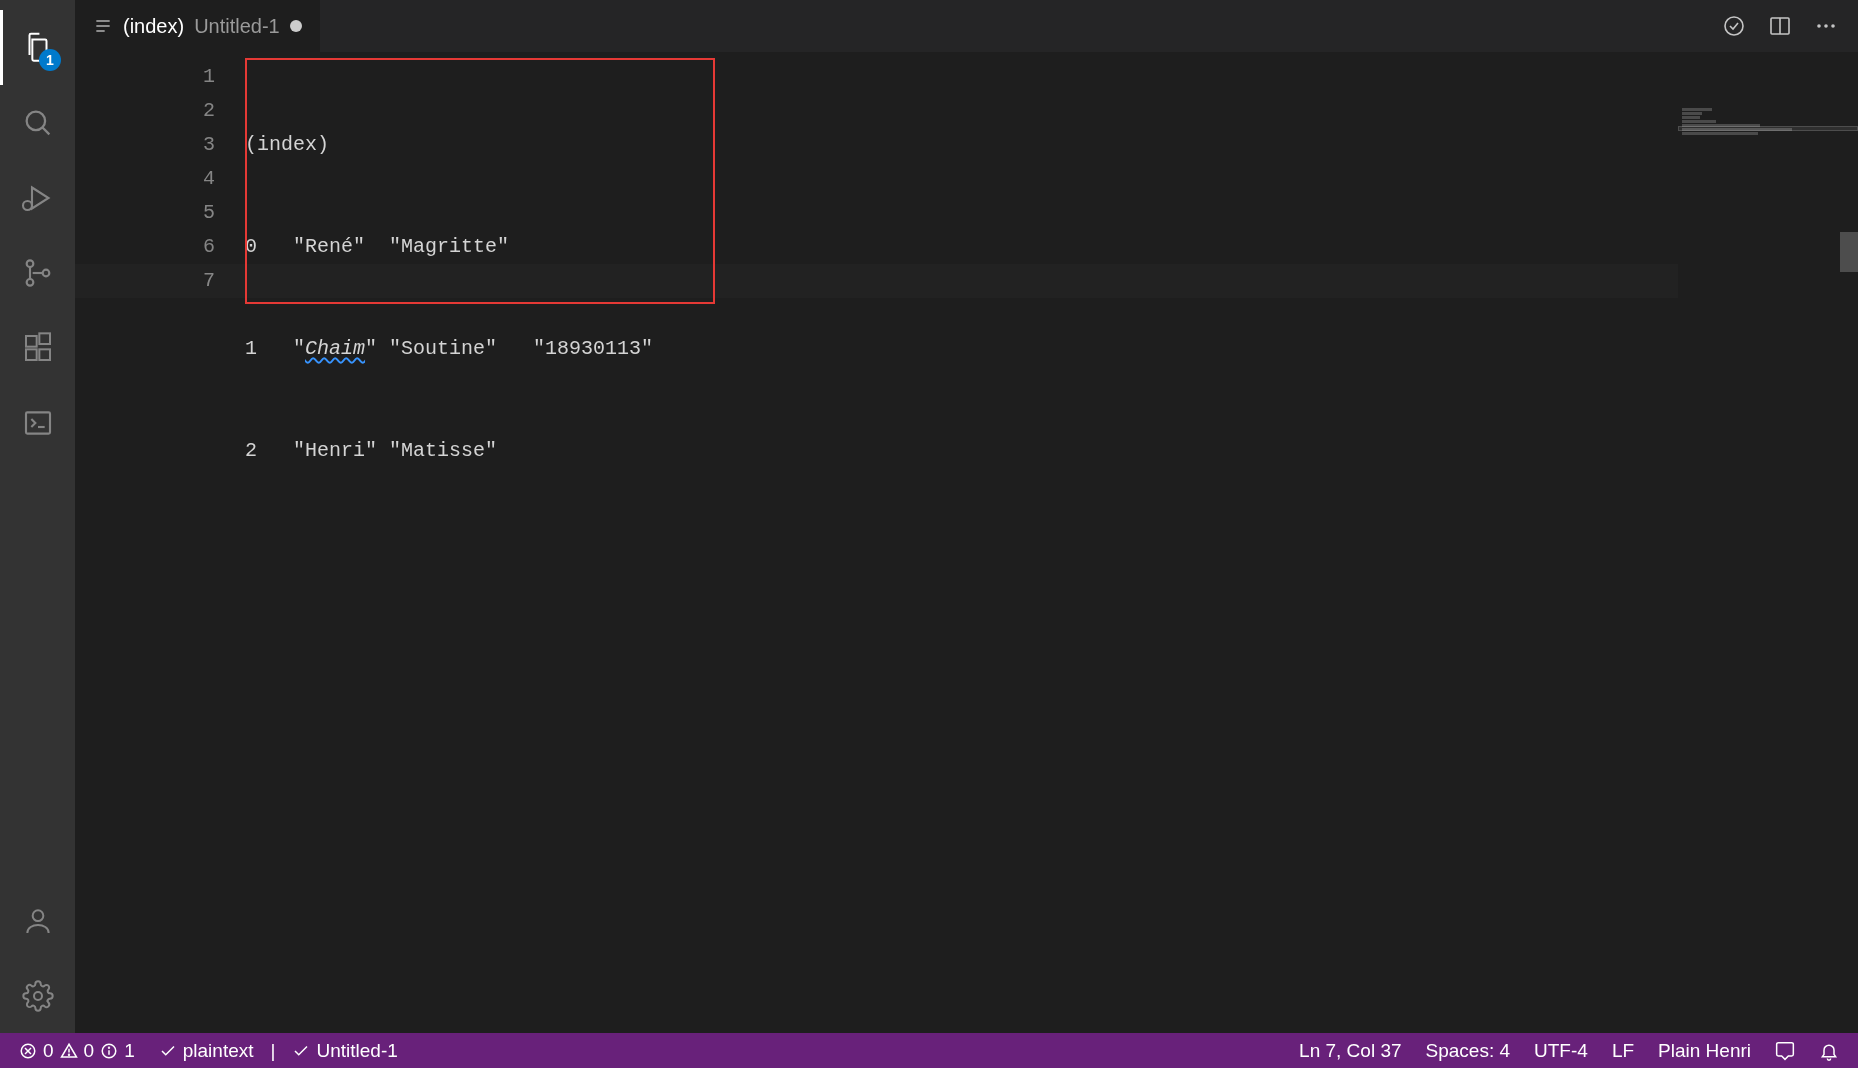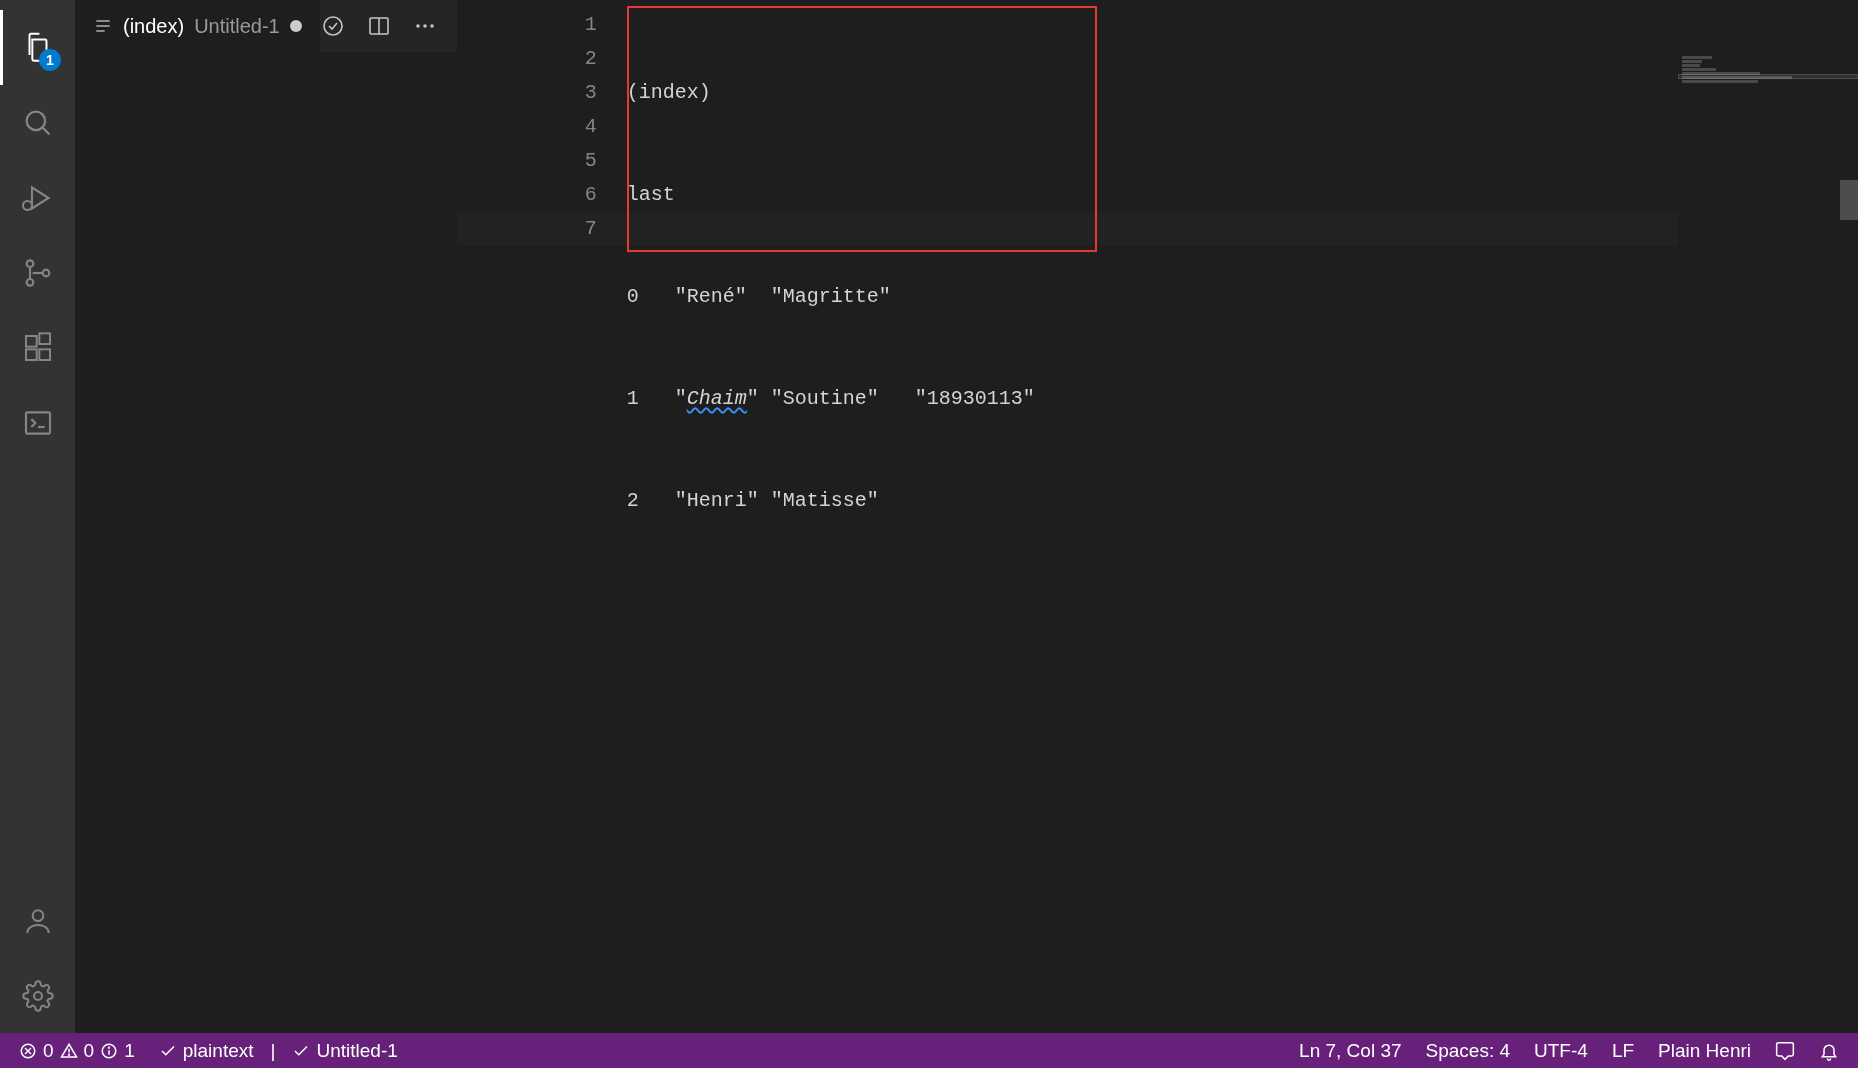--- a/index.html
+++ b/index.html
@@ -5,21 +5,21 @@
 * { margin:0; padding:0; box-sizing:border-box; }
 html,body { width:1858px; height:1068px; background:#1e1e1e; font-family:"Segoe UI",Arial,sans-serif; color:#ccc; overflow:hidden; }
 .app { display:flex; flex-direction:column; width:100%; height:100%; }
 .main { flex:1; display:flex; overflow:hidden; }
 .activity-bar { width:75px; background:#333333; display:flex; flex-direction:column; align-items:center; padding-top:10px; }
 .activity-bar .ab-item { width:75px; height:75px; display:flex; align-items:center; justify-content:center; position:relative; color:#858585; cursor:pointer; }
 .activity-bar .ab-item.active { color:#fff; }
 .activity-bar .ab-item.active::before { content:""; position:absolute; left:0; top:0; bottom:0; width:3px; background:#fff; }
 .activity-bar .spacer { flex:1; }
 .badge { position:absolute; bottom:14px; right:14px; background:#007acc; color:#fff; border-radius:12px; min-width:22px; height:22px; font-size:14px; font-weight:600; display:flex; align-items:center; justify-content:center; padding:0 5px; }
-.editor-area { flex:1; display:flex; flex-direction:row; background:#1e1e1e; position:relative; }
+.editor-area { flex:1; display:flex; flex-direction:column; background:#1e1e1e; position:relative; }
 .tab-bar { height:52px; background:#252526; display:flex; align-items:stretch; }
 .tab { display:flex; align-items:center; padding:0 18px; background:#1e1e1e; color:#fff; font-size:20px; gap:10px; border-right:1px solid #252526; }
 .tab .dirty { width:12px; height:12px; border-radius:50%; background:#ccc; }
 .tab-actions { margin-left:auto; display:flex; align-items:center; gap:22px; padding-right:20px; color:#c5c5c5; }
 .tab-icon { color:#c5c5c5; }
 .editor-body { flex:1; display:flex; position:relative; font-family:Menlo,Consolas,"Courier New",monospace; font-size:20px; line-height:34px; }
 .gutter { width:170px; text-align:right; padding:8px 30px 0 0; color:#858585; user-select:none; background:#1e1e1e; }
 .code { flex:1; padding:8px 0 0 0; position:relative; color:#d4d4d4; white-space:pre; }
 .highlight-box { position:absolute; border:2px solid #e53935; left:170px; top:6px; width:470px; height:246px; pointer-events:none; }
 .code .line { height:34px; }
@@ -141,21 +141,20 @@
           <div>1</div>
           <div>2</div>
           <div>3</div>
           <div>4</div>
           <div>5</div>
           <div>6</div>
           <div>7</div>
         </div>
         <div class="code">
           <div class="line">(index)</div>
-          <div class="line">last</div>
           <div class="line">0   "René"  "Magritte"</div>
           <div class="line"><span>1   "</span><span class="squiggle">Chaim</span><span>" "Soutine"   "18930113"</span></div>
           <div class="line">2   "Henri" "Matisse"</div>
         </div>
         <div class="highlight-box"></div>
 
         <div class="minimap">
           <div class="mini-line" style="top:4px;left:4px;width:30px"></div>
           <div class="mini-line" style="top:8px;left:4px;width:20px"></div>
           <div class="mini-line" style="top:12px;left:4px;width:18px"></div>

